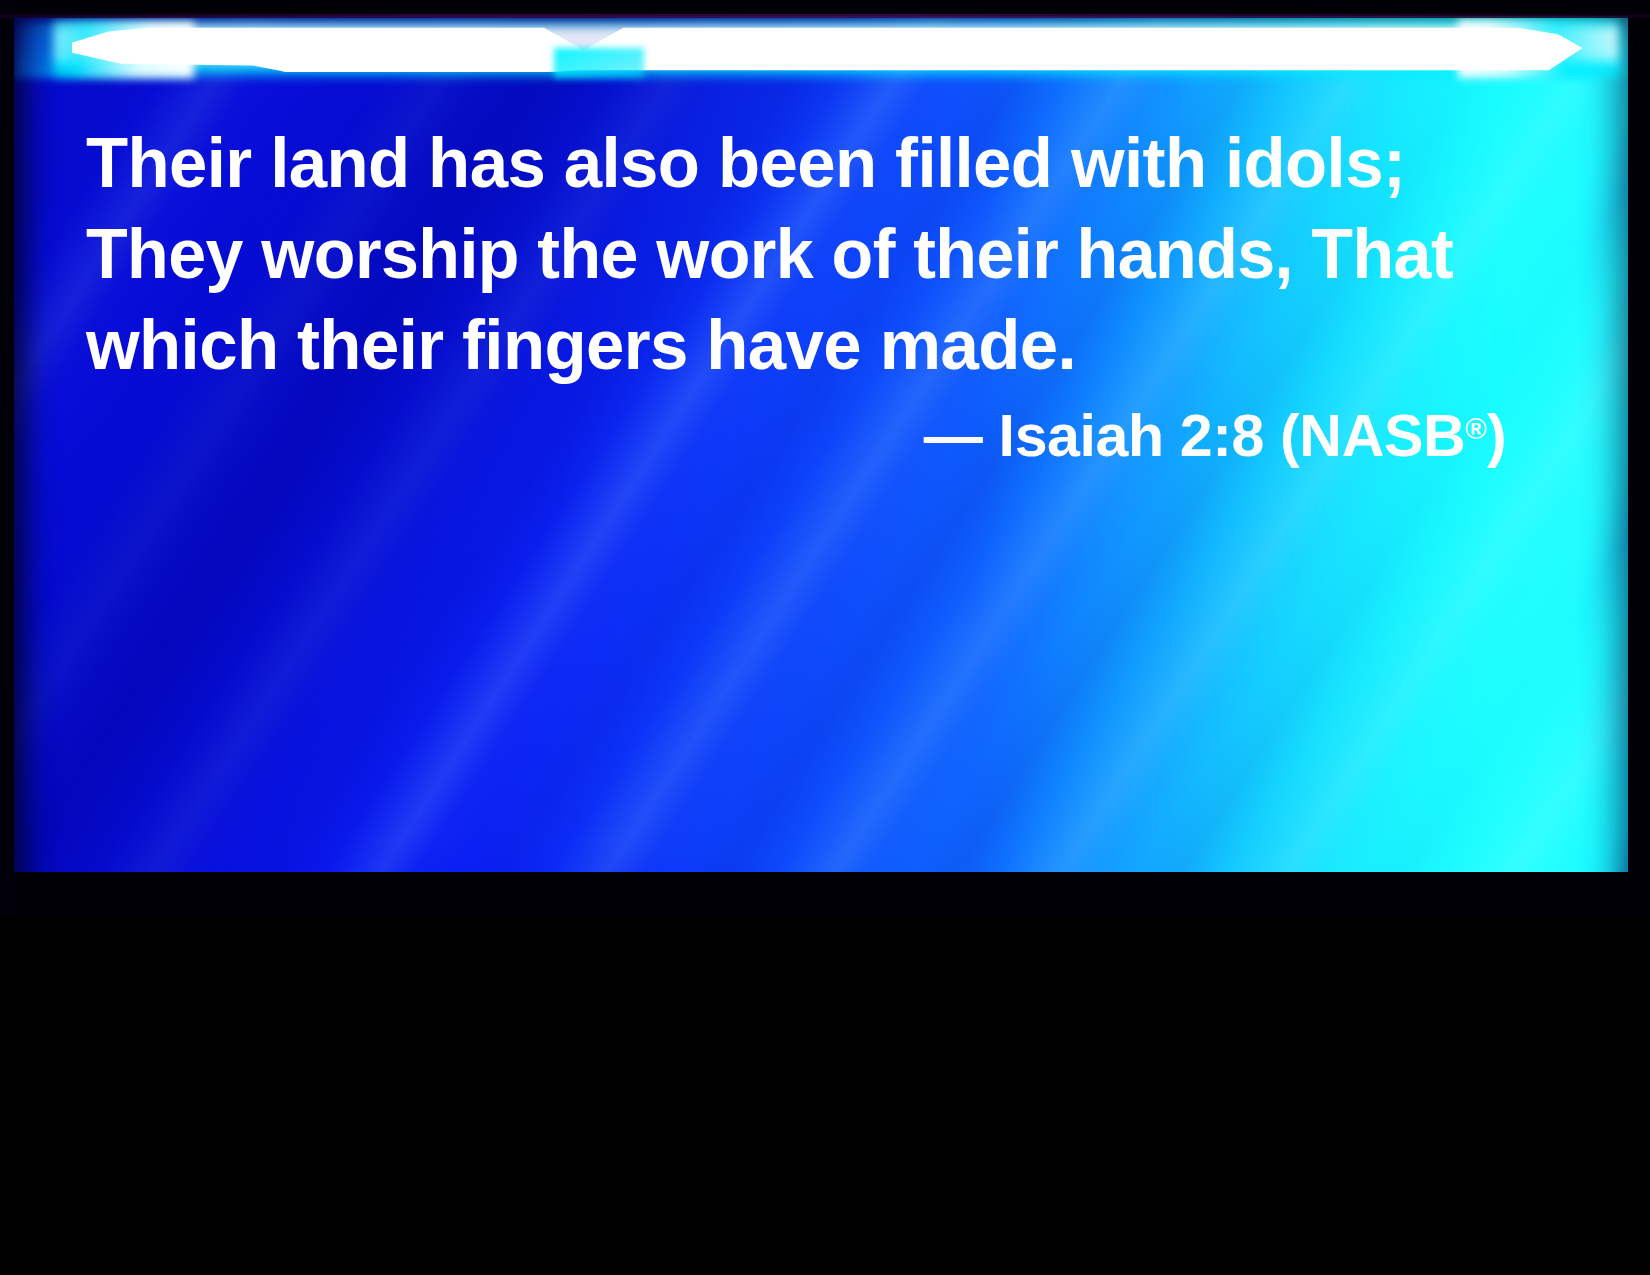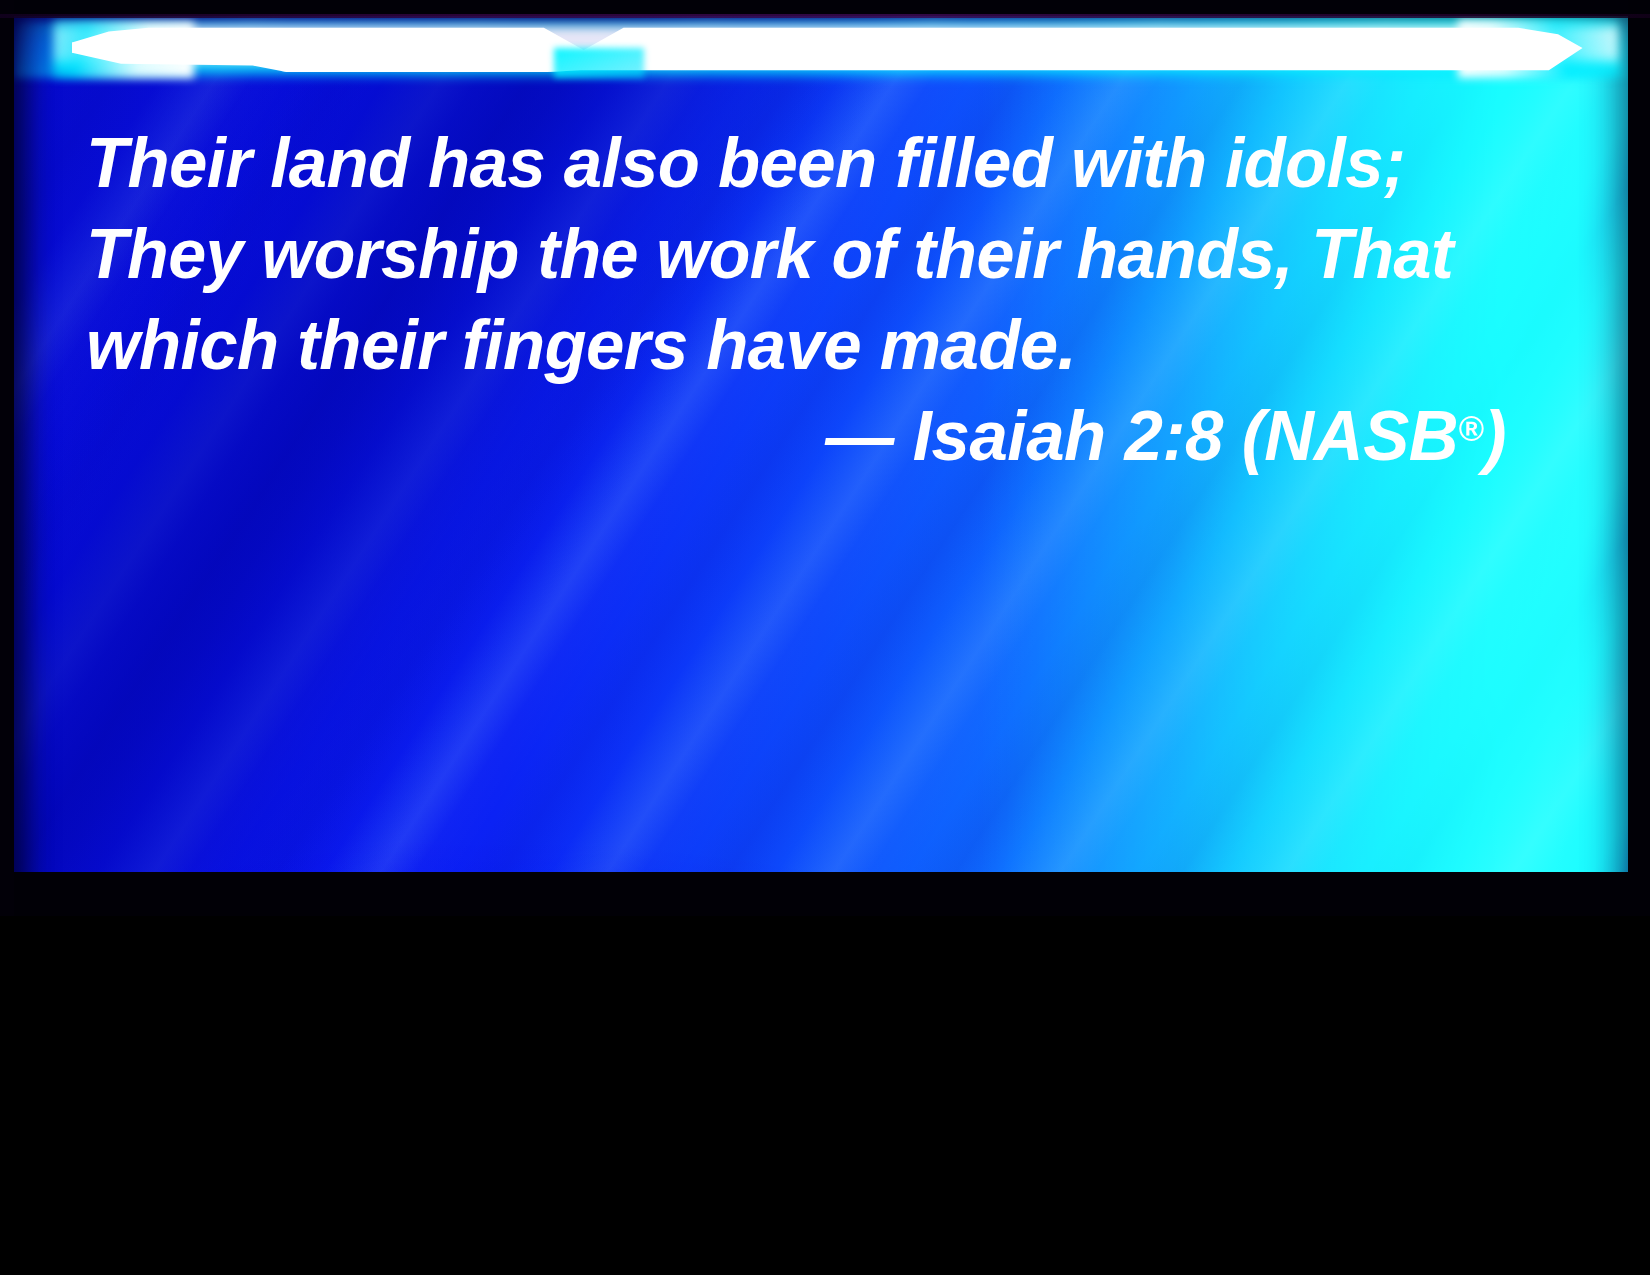--- a/index.html
+++ b/index.html
@@ -8,21 +8,20 @@
     background: #000000;
   }
 
   #slide {
     position: relative;
     width: 1650px;
     height: 916px;
     overflow: hidden;
     background: #4c1d95;
     font-family: "Liberation Sans", sans-serif;
-    font-style: italic;
   }
 
   
   .frame-top    { position:absolute; left:0; top:0;   width:1650px; height:16px;  background:#010007; z-index:40; }
   .frame-bottom { position:absolute; left:0; bottom:0;width:1650px; height:44px;  background:#010006; z-index:40; }
   .frame-left   { position:absolute; left:0; top:0;   width:14px;   height:1275px;background:#020008; z-index:40; }
   .frame-right  { position:absolute; right:0;top:0;   width:22px;   height:1275px;background:#010006; z-index:40; }
 
   
   .frame-top-hairline {
@@ -202,21 +201,21 @@
   .verse-line.l3 { transform: scaleX(0.985); transform-origin: left center; }
 
   .citation {
     position:absolute;
     left:86px; top:388px;
     width:1420px;
     z-index:30;
     color:#ffffff;
     font-family:"Liberation Sans", sans-serif;
     font-weight:bold;
-    font-size:70px;
+    font-size:60px;
     line-height:82px;
     letter-spacing:-0.4px;
     text-align:right;
     white-space:nowrap;
   }
   .citation-inner { display:inline-block; transform: scaleX(0.985); transform-origin:right center; }
   .reg-mark {
     font-size:0.50em;
     vertical-align: 0.55em;
     letter-spacing:0;

